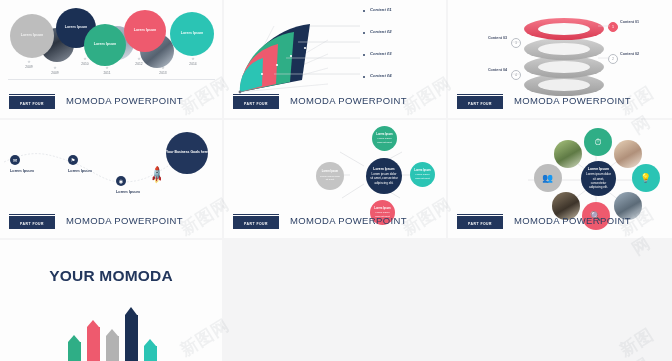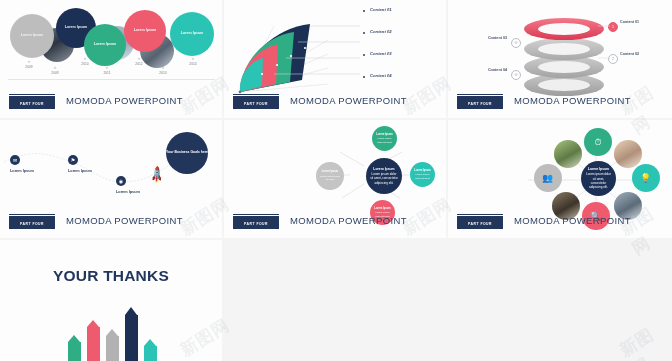--- a/index.html
+++ b/index.html
@@ -465,21 +465,21 @@
                 background:linear-gradient(150deg,#9fb0bf,#5c6b78 55%,#dfe6ec);"></div>
 
     <div class="foot">
       <div class="tag">PART FOUR</div>
       <div class="ttl">MOMODA POWERPOINT</div>
     </div>
   </div>
 
   <div class="slide s7">
     <div class="thx">
-      <div>YOUR THANKS</div>
+      <div>YOUR MOMODA</div>
     </div>
     <div class="bars">
       <div class="bar" style="left:0;height:26px;">
         <div class="head" style="border-bottom:7px solid #2fae86;"></div>
         <div class="body" style="height:19px;background:#2fae86;"></div>
         </div>
       <div class="bar" style="left:19px;height:41px;">
         <div class="head" style="border-bottom:7px solid #ee5a6e;"></div>
         <div class="body" style="height:34px;background:#ee5a6e;"></div>
         </div>

